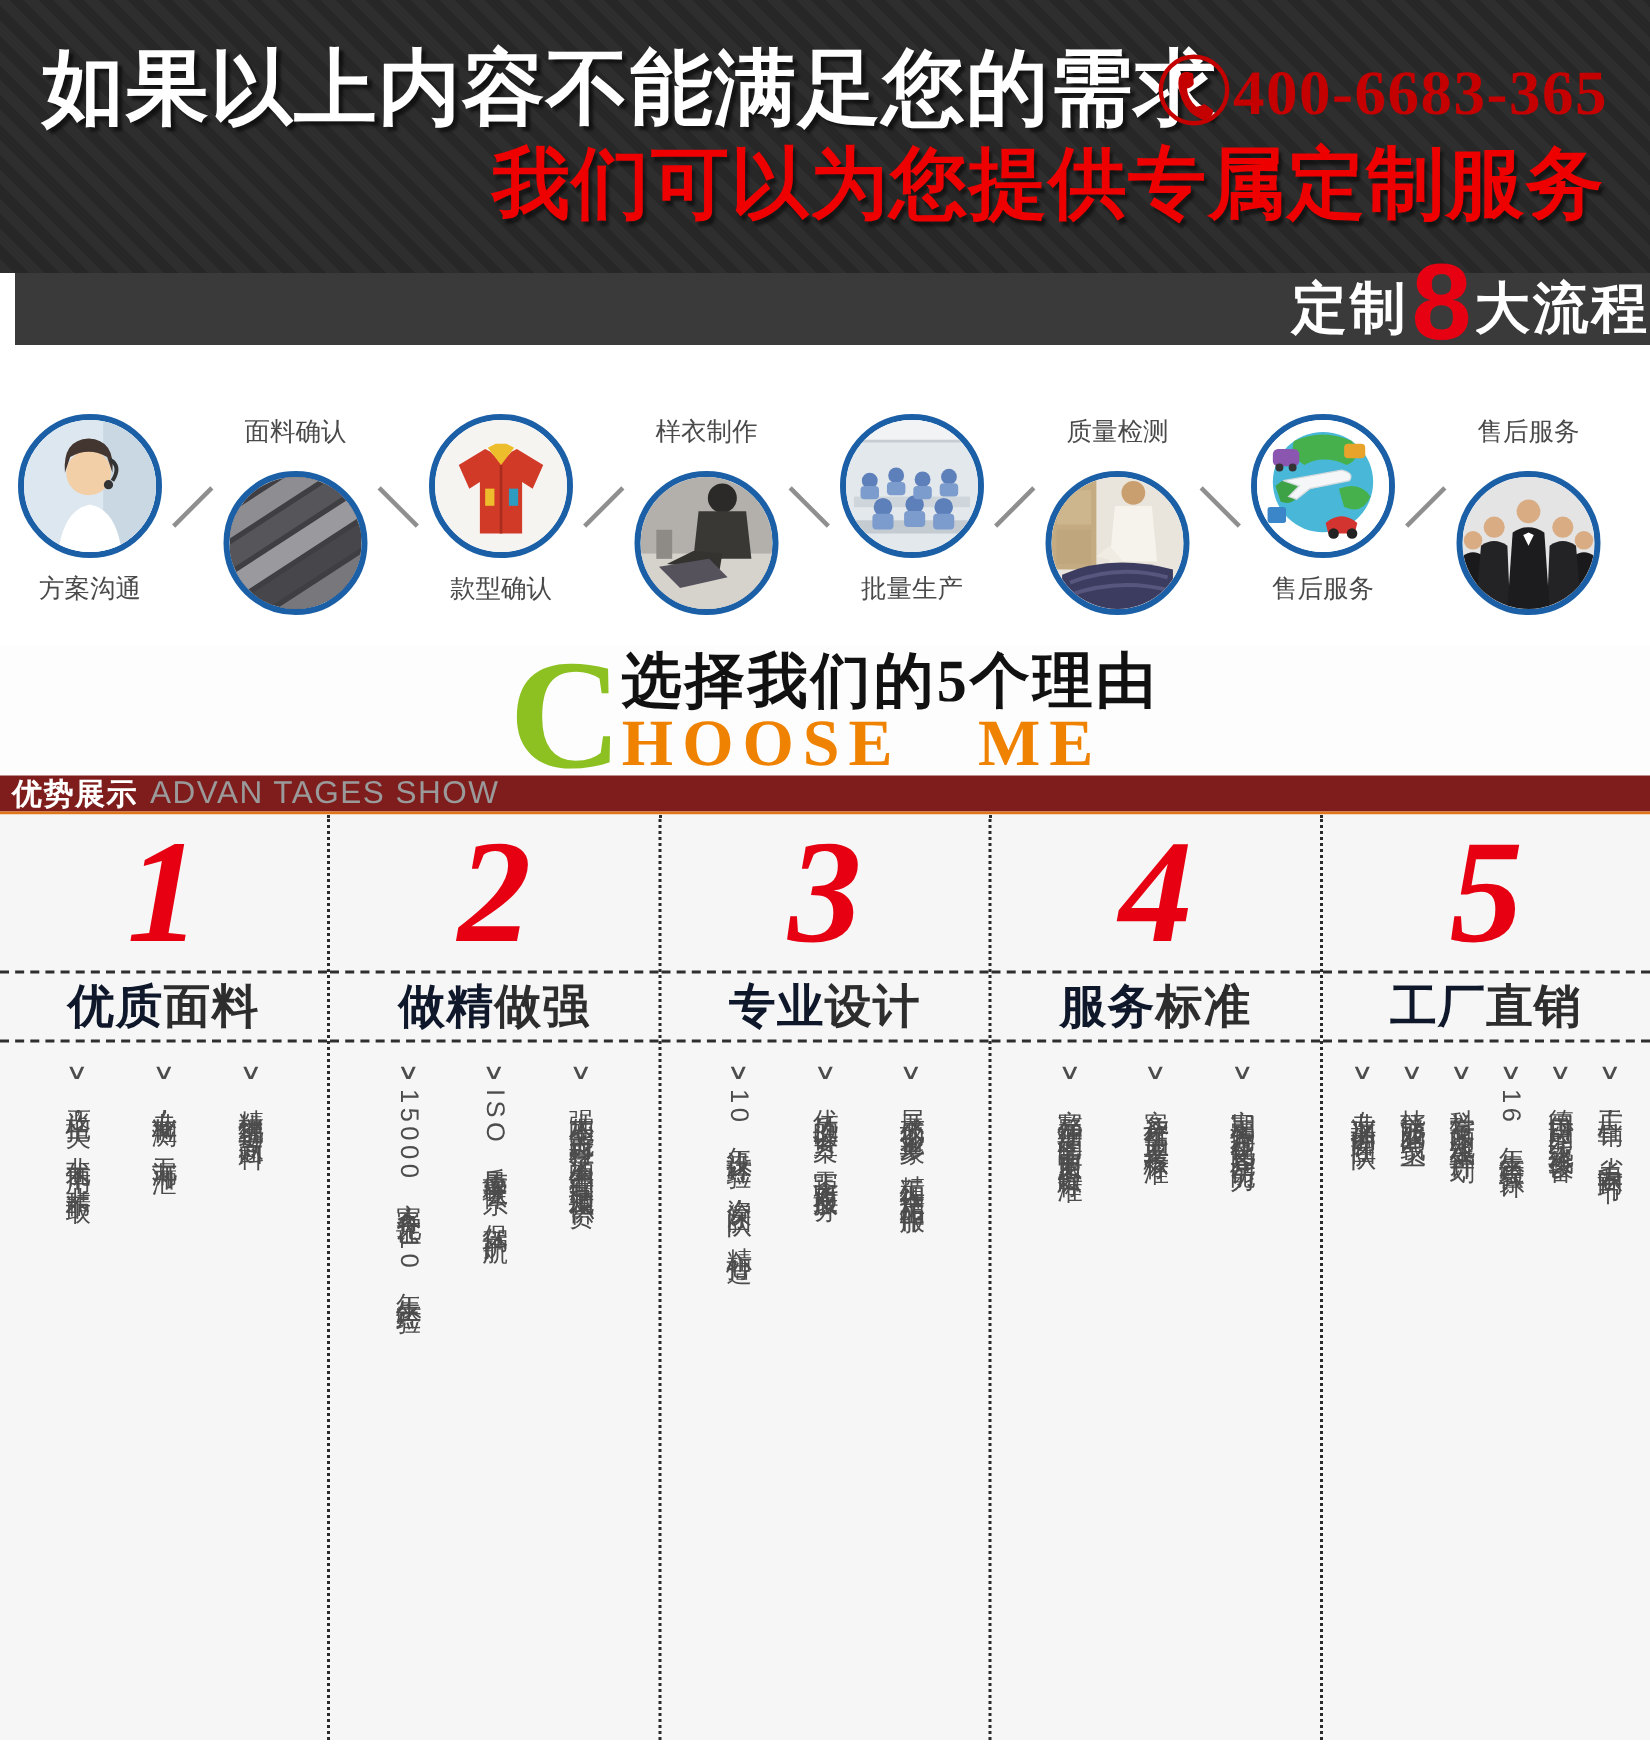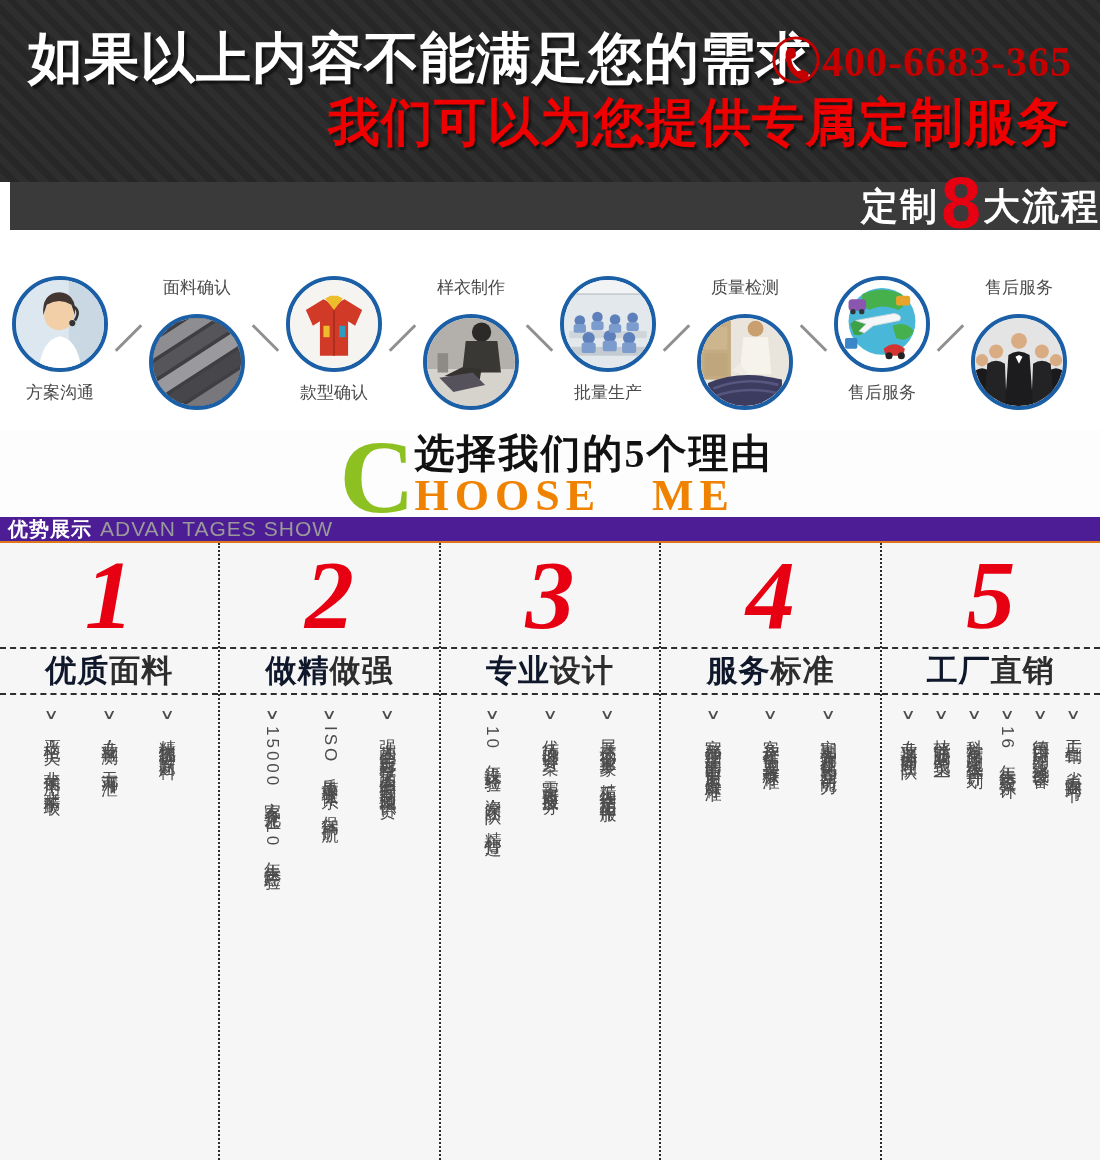--- a/index.html
+++ b/index.html
@@ -69,21 +69,21 @@
   .choose-cn {
     font-family:"Liberation Serif", serif; font-weight:bold;
     font-size:40px; line-height:42px; color:#111; letter-spacing:2px; white-space:nowrap;
   }
   .choose-en {
     font-family:"Liberation Serif", serif; font-weight:bold;
     font-size:44px; line-height:42px; color:#ef8200; letter-spacing:6px; word-spacing:34px; white-space:nowrap;text-align:center;
   }
 
   
-  .advbar { height:24px; background:#4c1d95; display:flex; align-items:center; padding-left:8px; gap:8px; }
+  .advbar { height:24px; background:#7f1d1d; display:flex; align-items:center; padding-left:8px; gap:8px; }
   .advbar .cn { font-size:20px; font-weight:bold; color:#fff; letter-spacing:1px; }
   .advbar .en { font-size:21px; color:#9a9a9a; letter-spacing:1px; }
   .orange-line { height:2px; background:#e0761a; }
 
   
   .columns { height:617px; background:#f6f6f6; display:flex; }
   .col { flex:1; min-width:0; display:flex; flex-direction:column; }
   .col + .col { border-left:2px dotted #2a2a2a; }
   .col-num {
     height:104px; display:flex; align-items:center; justify-content:center;

